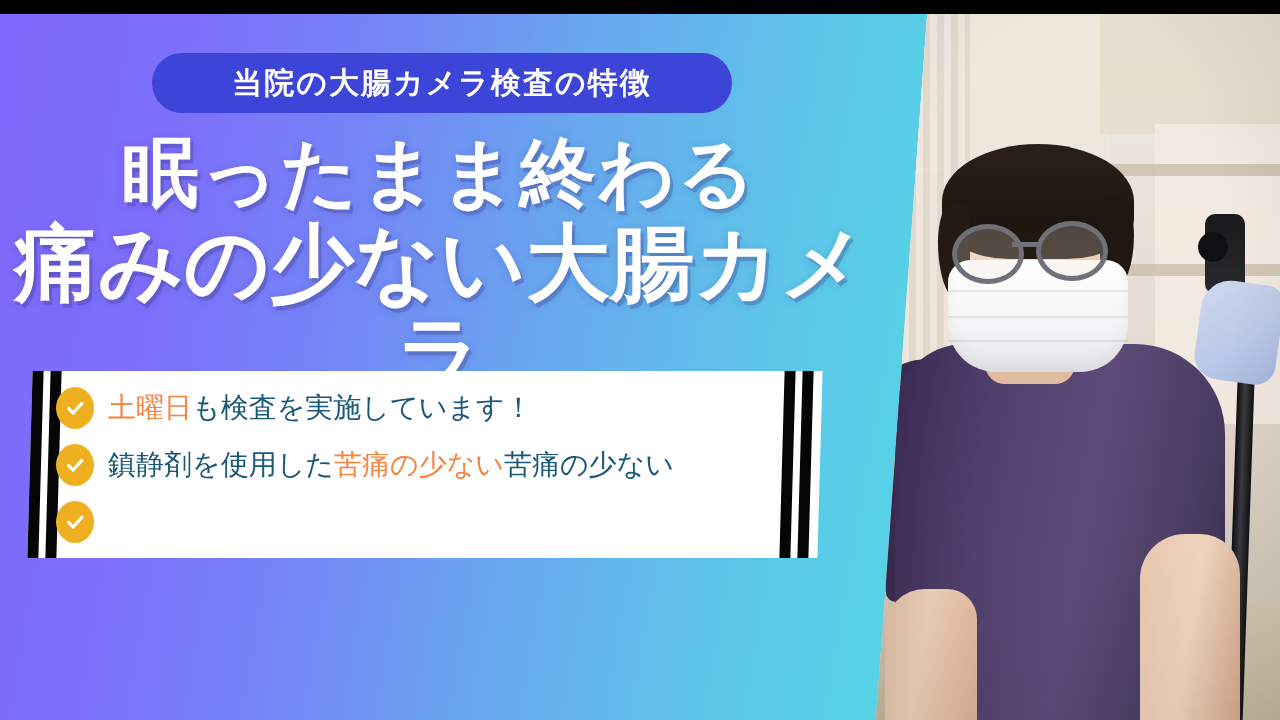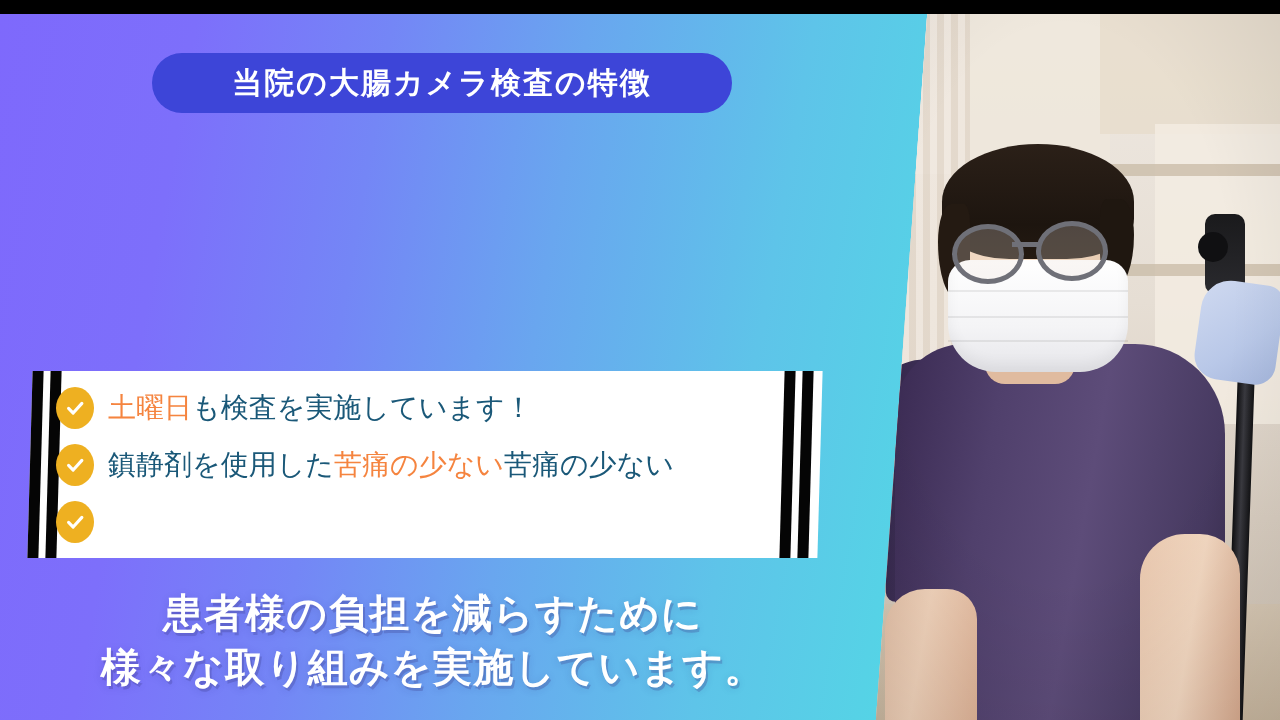--- a/index.html
+++ b/index.html
@@ -366,20 +366,24 @@
       <div class="ph-glass-bridge"></div>
 
       <div class="photo-vignette"></div>
     </div>
   </div>
 
   <div class="badge">
     <span class="badge-text">当院の大腸カメラ検査の特徴</span>
   </div>
 
+  <div class="headline">
+    <span class="headline-l1">眠ったまま終わる</span>
+    <span class="headline-l2">痛みの少ない大腸カメラ</span>
+  </div>
 
   <div class="panel-wrap">
     <div class="panel-white"></div>
     <div class="bar bar-l1"></div>
     <div class="bar bar-l2"></div>
     <div class="bar bar-r1"></div>
     <div class="bar bar-r2"></div>
 
     <div class="bullets">
 
@@ -405,18 +409,14 @@
         <span class="check-circle">
           <svg width="22" height="22" viewBox="0 0 24 24" aria-hidden="true">
             <path d="M5 12.5 L10 17.5 L19.5 7" fill="none" stroke="#ffffff" stroke-width="3.4" stroke-linecap="round" stroke-linejoin="round"></path>
           </svg>
         </span>
       </div>
 
     </div>
   </div>
 
-  <div class="caption">
-    <span>患者様の負担を減らすために</span>
-    <span>様々な取り組みを実施しています。</span>
-  </div>
 
 </div>
 
 </body></html>

